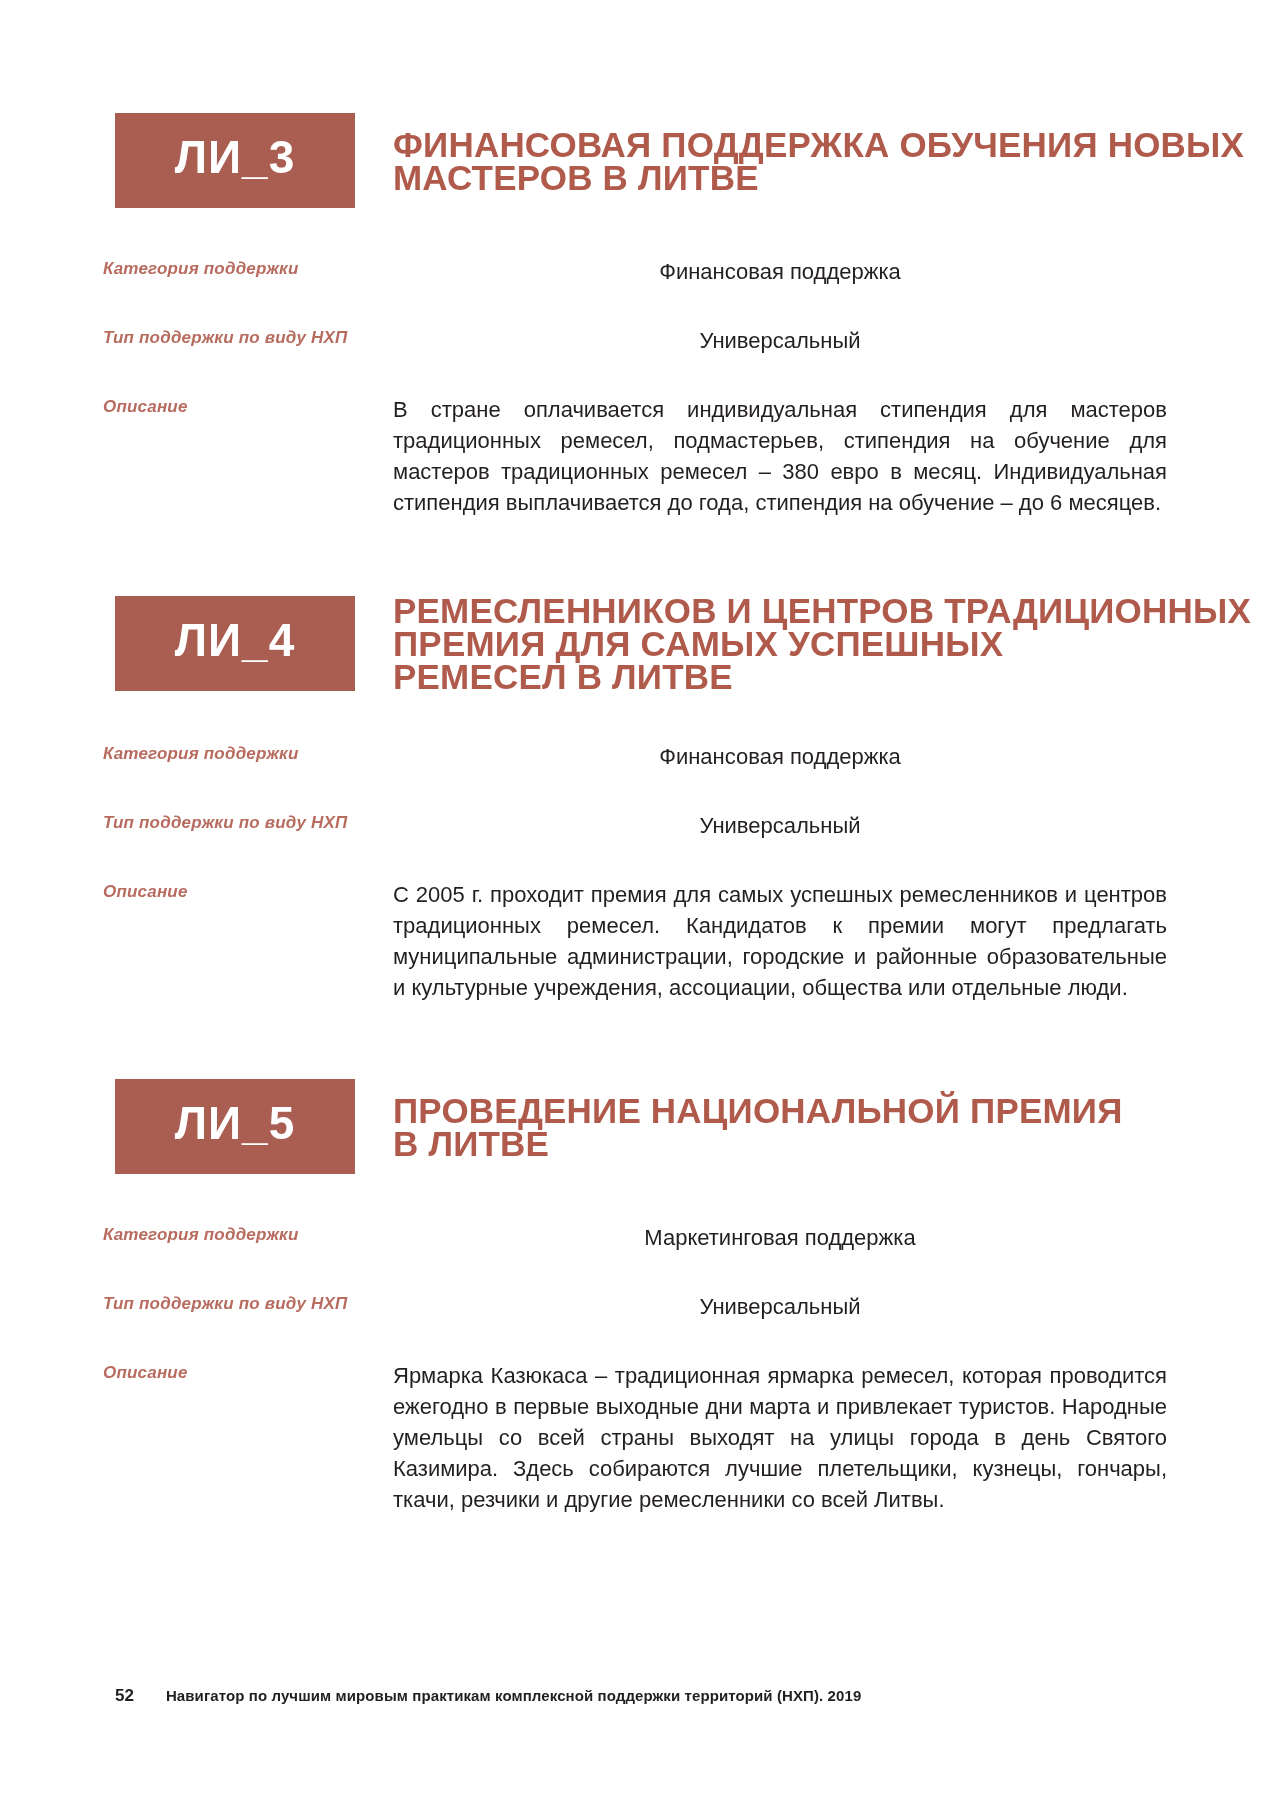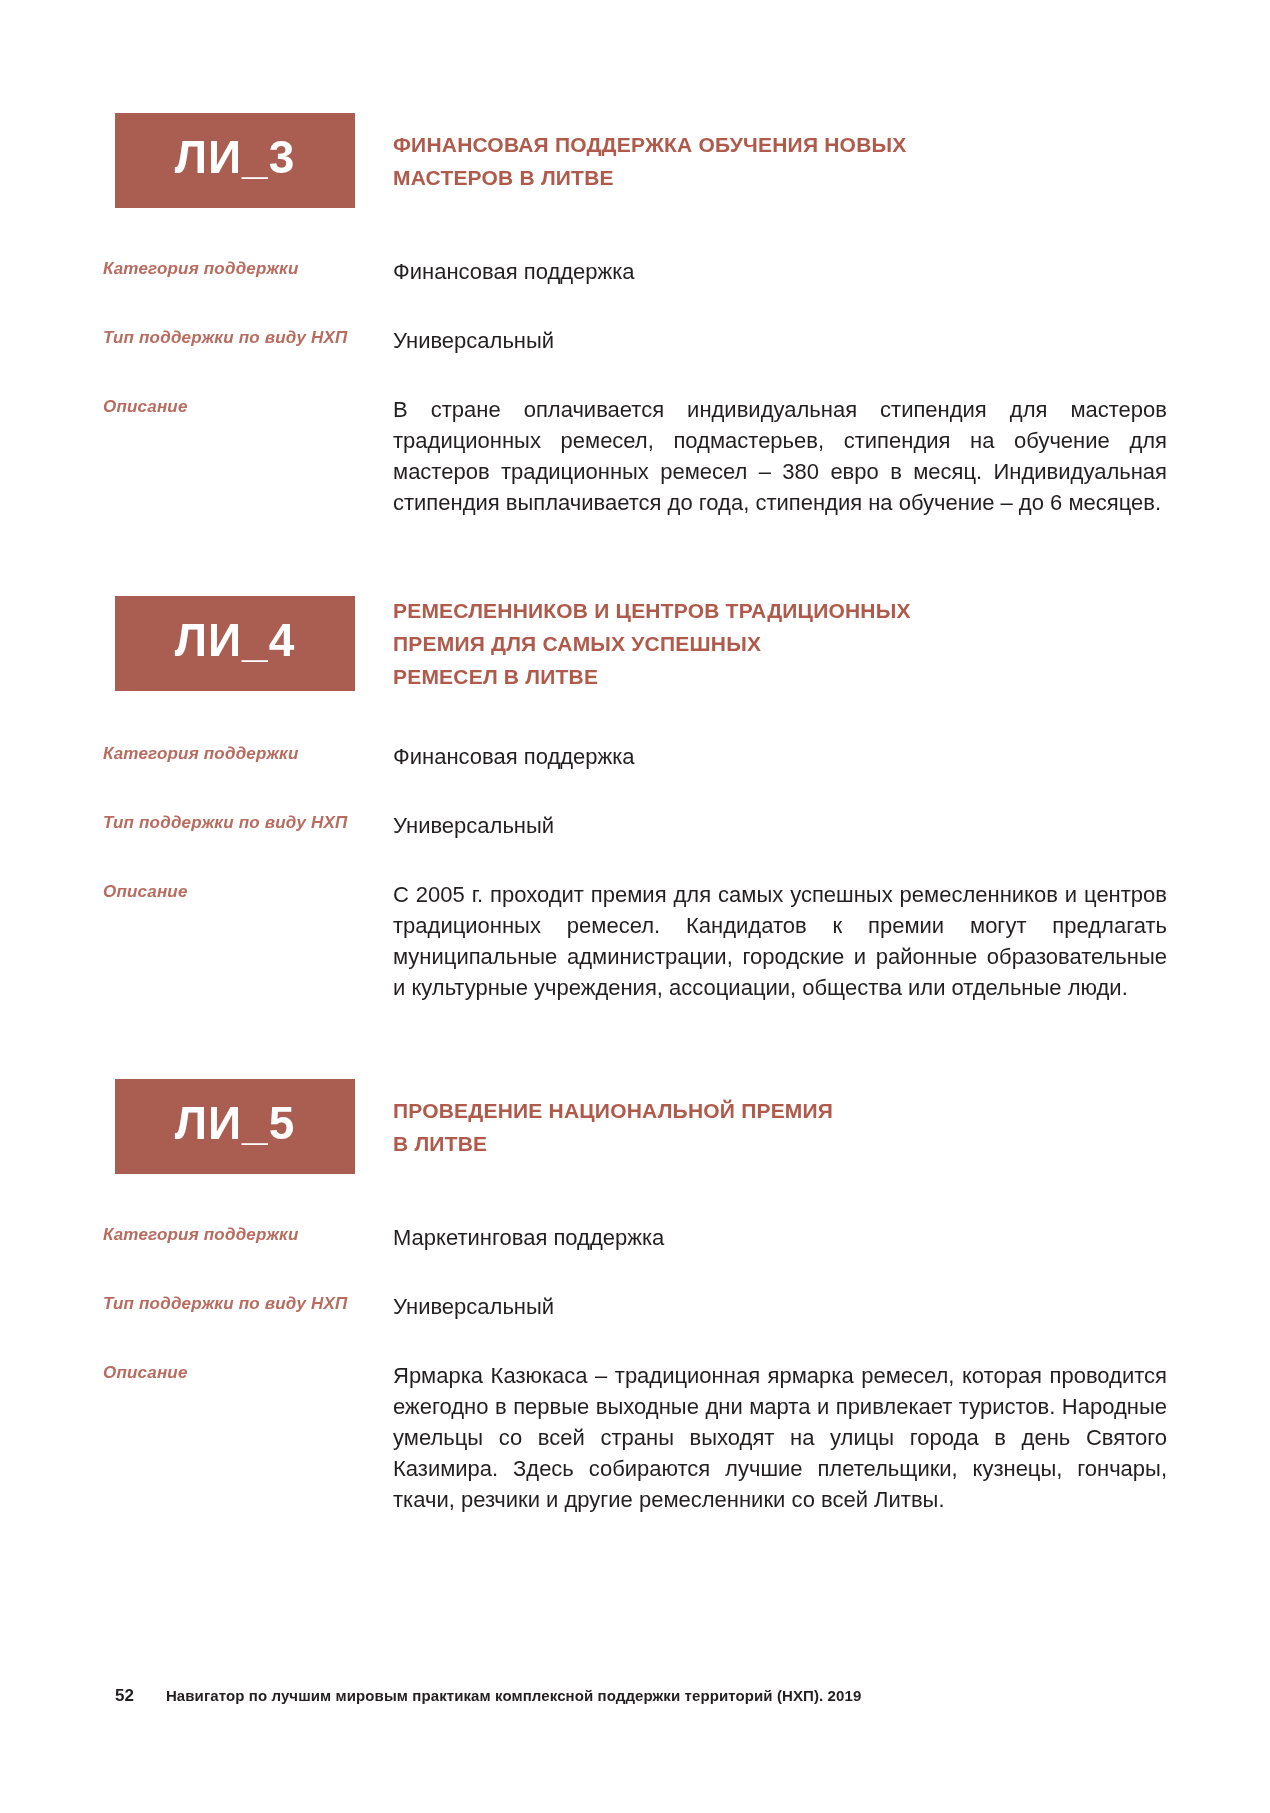--- a/index.html
+++ b/index.html
@@ -35,21 +35,21 @@
     font-weight: bold;
     letter-spacing: 1px;
     display: flex;
     align-items: center;
     justify-content: center;
     padding-bottom: 8px; 
   }
   .card-title {
     margin-left: 38px;
     color: #b05a4b;
-    font-size: 21px;
+    font-size: 35px;
     font-weight: bold;
     line-height: 33px;
     letter-spacing: 0.2px;
   }
   .title-line { display: block; }
   .title-line:empty { display: none; }
 
   
   .field-row {
     display: flex;
@@ -65,20 +65,21 @@
     font-weight: bold;
     line-height: 26px;
     letter-spacing: 0.2px;
     font-style: italic;
   }
   .field-value {
     width: 774px;
     font-size: 22px;
     line-height: 31px;
     color: #231f20;
+    text-align: center;
   }
   .field-value--justified {
     text-align: justify;
   }
 
   
   .page-footer {
     position: absolute;
     left: 115px;
     top: 1686px;

